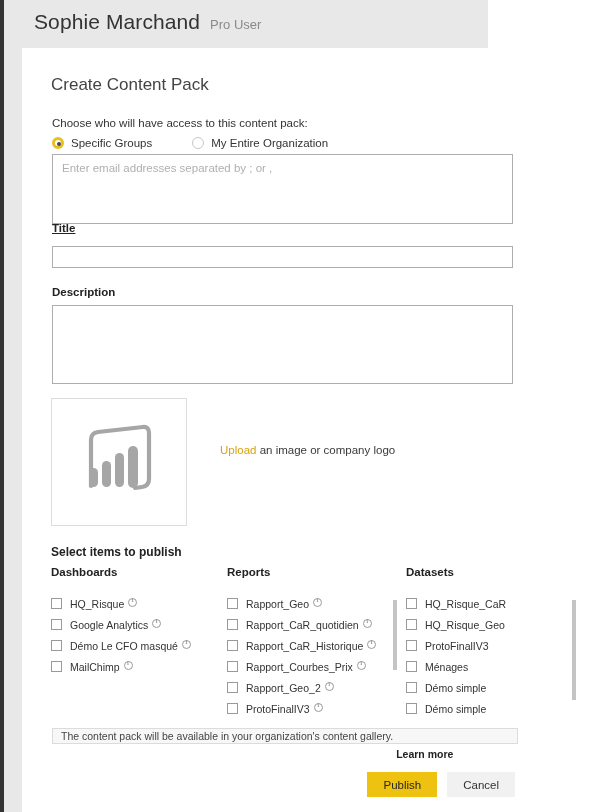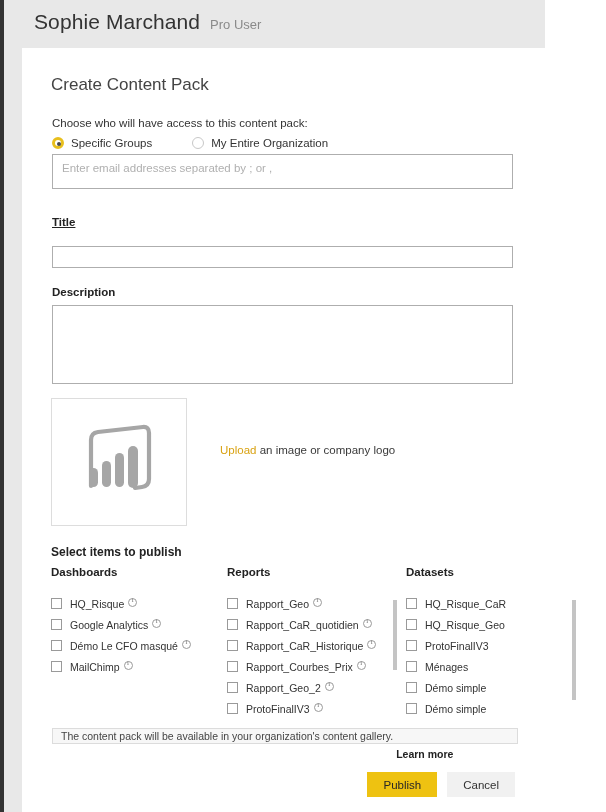--- a/index.html
+++ b/index.html
@@ -19,21 +19,21 @@
     position: absolute; left: 0; top: 0; width: 4px; height: 812px;
     background: #333333;
   }
   .gutter {
     position: absolute; left: 4px; top: 0; width: 18px; height: 812px;
     background: #e8e8e8;
   }
 
   
   .topbar {
-    position: absolute; left: 4px; top: 0; width: 541px; height: 48px;
+    position: absolute; left: 4px; top: 0; width: 484px; height: 48px;
     background: #e8e8e8;
   }
   .topbar-inner {
     position: absolute; left: 30px; top: 10px;
     display: flex; align-items: baseline; gap: 10px;
   }
   .user-name {
     font-size: 21px; font-weight: 400; color: #333333; letter-spacing: .1px;
   }
   .user-role { font-size: 13px; color: #8a8a8a; }
@@ -66,33 +66,33 @@
   .radio-mark.on { border: 3px solid #e8bf1d; background: #fff; }
   .radio-mark.on::after {
     content: ""; position: absolute; left: 2px; top: 2px;
     width: 4px; height: 4px; border-radius: 50%; background: #4a4a4a;
   }
   .radio-text { font-size: 11.5px; color: #333; margin-left: 7px; }
 
   
   .email-box {
     position: absolute; left: 30px; top: 106px;
-    width: 461px; height: 35px;
+    width: 461px; height: 70px;
     border: 1px solid #aeaeae; background: #fff;
     font-family: "Liberation Sans", sans-serif;
     font-size: 11.5px; color: #333;
     padding: 7px 9px; resize: none; outline: none;
   }
   .email-box::placeholder { color: #b0b0b0; }
 
   .field-label {
     position: absolute; left: 30px;
     font-size: 11.5px; font-weight: bold; color: #222;
   }
-  .label-title { top: 168px; text-decoration: underline; }
+  .label-title { top: 174px; text-decoration: underline; }
   .label-desc  { top: 238px; }
 
   .title-input {
     position: absolute; left: 30px; top: 198px;
     width: 461px; height: 22px;
     border: 1px solid #aeaeae; background: #fff;
     font-family: "Liberation Sans", sans-serif; font-size: 11.5px;
     color: #333; padding: 2px 8px; outline: none;
   }
   .desc-box {

